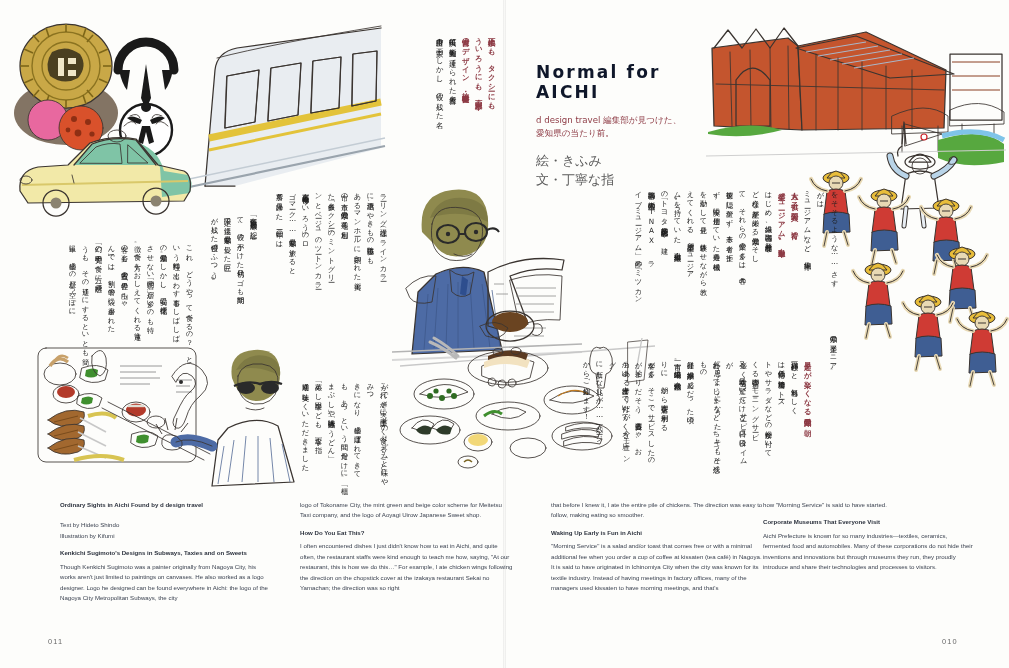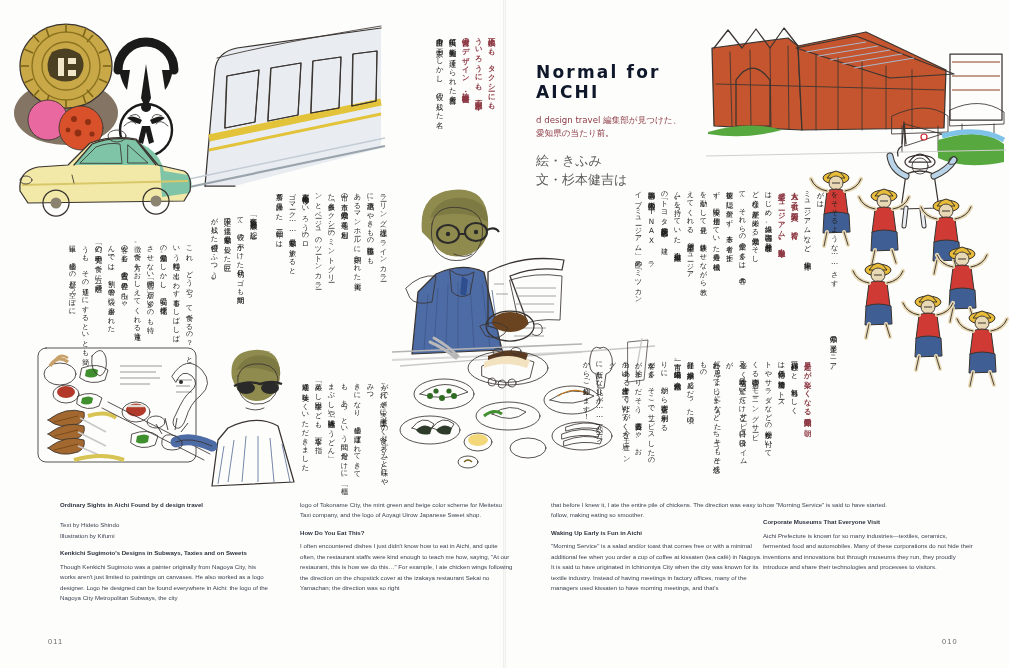--- a/index.html
+++ b/index.html
@@ -412,21 +412,21 @@
       </g>
     </svg>
   </div>
 
   <div class="masthead">
     <div class="mast-en">Normal for AICHI</div>
     <div class="mast-sub" style="white-space:pre-line;">d design travel 編集部が見つけた、
 愛知県の当たり前。</div>
     <div class="mast-credit">
       <div>絵・きふみ</div>
-      <div>文・杉本健吉は</div>
+      <div>文・丁寧な指</div>
     </div>
   </div>
 
   <div class="vcol lead" style="left:484px;top:32px;height:160px;">地下鉄にも、タクシーにも、</div>
   <div class="vcol lead" style="left:471px;top:32px;height:160px;">ういろうにも、画家・杉本</div>
   <div class="vcol lead" style="left:458px;top:32px;height:175px;">健吉のデザイン　故・杉本健吉は、</div>
   <div class="vcol" style="left:445px;top:32px;height:180px;">美浜町に美術館も建てられた名古屋</div>
   <div class="vcol" style="left:432px;top:32px;height:182px;">市出身の画家。しかし、彼の残した名</div>
 
   <div class="vbody" style="left:376px;top:188px;height:176px;">ラーリング（現在はラインカラー</div>

